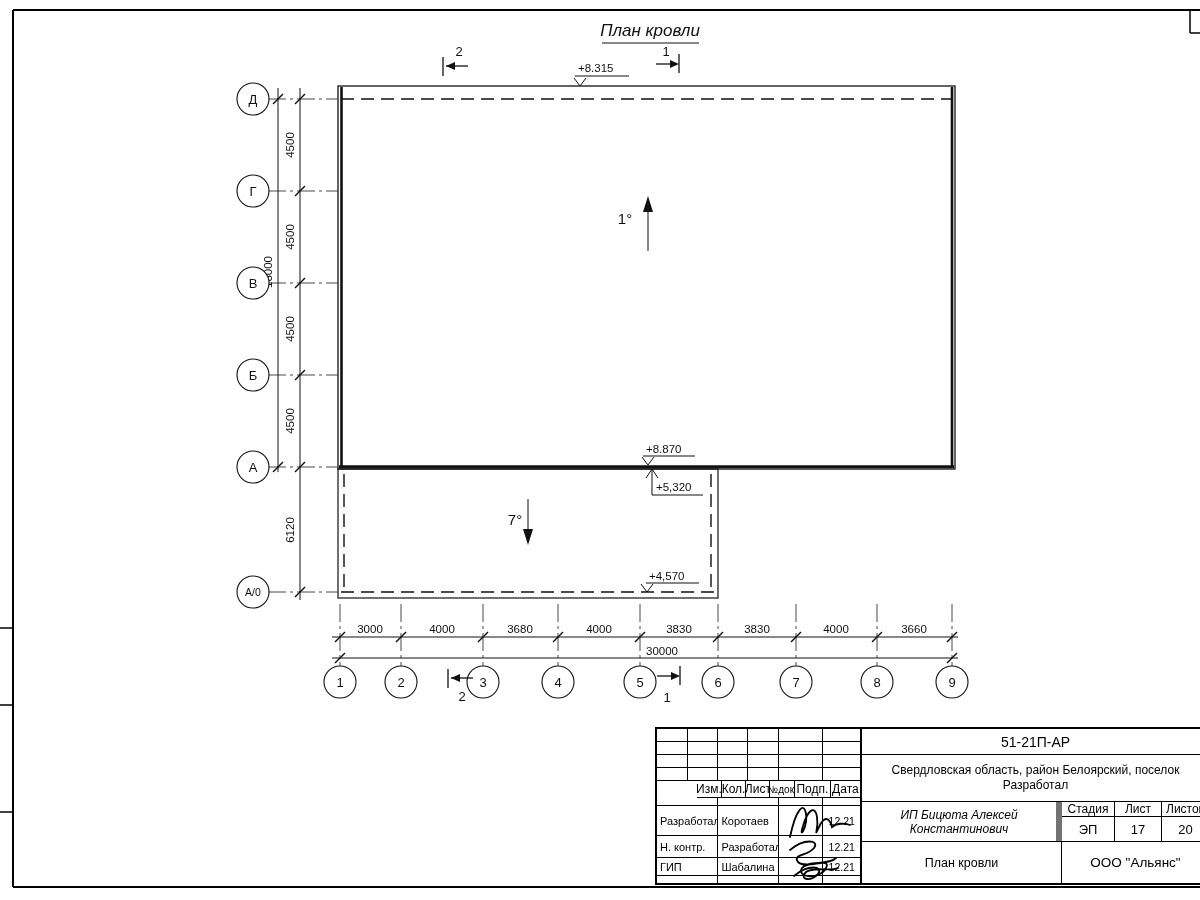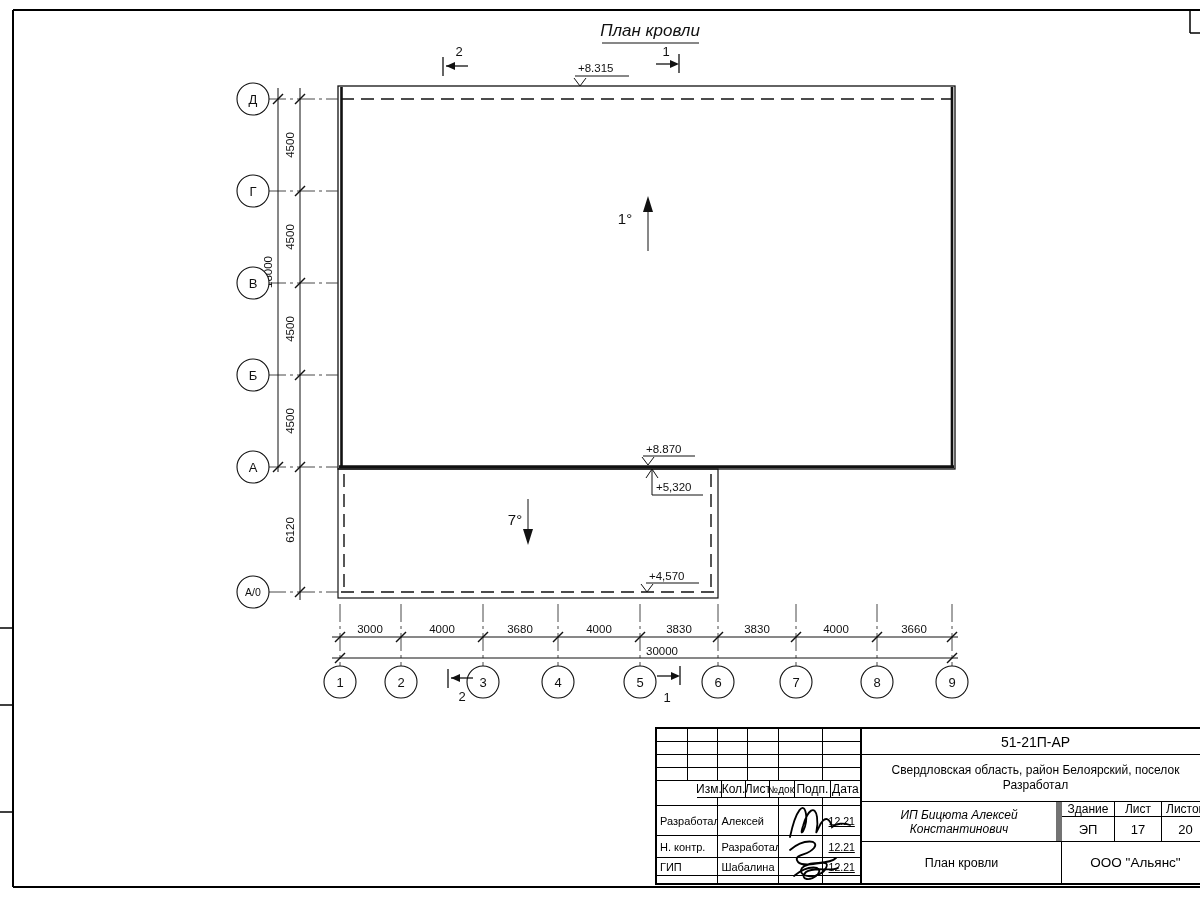--- a/index.html
+++ b/index.html
@@ -34,21 +34,21 @@
   .hdr .nd { font-size:10px; }
   .r-empty { height:13px; }
   .r-hdr { height:17px;margin-left:40px; }
   .r-thin { height:8px; }
   .r-dev { height:30px; }
   .r-nk  { height:22px; }
   .r-gip { height:18px; }
   .r-last { flex:1; }
   .w-role{width:62px}.w-name{width:61px}.w-sig{width:45px}.w-date{width:37px}
   .cell-txt { font-size:11px; }
-  .date-txt { font-size:10.5px;text-decoration:underline; }
+  .date-txt { font-size:10.5px; }
 
   .tb-right { flex:1; display:flex; flex-direction:column; }
   .tr1 { height:26px; border-bottom:1px solid #000; display:flex;
          align-items:center; justify-content:center; font-size:14px; }
   .tr2 { height:47px; border-bottom:1px solid #000; display:flex;
          flex-direction:column; align-items:center; justify-content:center;
          font-size:12px; line-height:1.22; text-align:center; }
   .tr3 { height:40px; border-bottom:1px solid #000; display:flex; }
   .client-cell { width:200px; min-width:200px; border-right:6px solid #737373;
                  display:flex; align-items:center; justify-content:center;
@@ -313,21 +313,21 @@
       <div class="c e6">Дата</div>
     </div>
     <div class="row r-thin">
         <div class="c w-role"></div>
         <div class="c w-name"></div>
         <div class="c w-sig"></div>
         <div class="c w-date"></div>
       </div>
     <div class="row r-dev">
       <div class="c left w-role cell-txt">Разработал</div>
-      <div class="c left w-name cell-txt">Алексей</div>
+      <div class="c left w-name cell-txt">Коротаев</div>
       <div class="c w-sig"></div>
       <div class="c w-date date-txt">12.21</div>
     </div>
     <div class="row r-nk">
       <div class="c left w-role cell-txt">Н. контр.</div>
       <div class="c left w-name cell-txt">Разработал</div>
       <div class="c w-sig"></div>
       <div class="c w-date date-txt">12.21</div>
     </div>
     <div class="row r-gip">
@@ -347,21 +347,21 @@
   <div class="tb-right">
     <div class="tr1">51-21П-АР</div>
     <div class="tr2">
       <div>Свердловская область, район Белоярский, поселок</div>
       <div>Разработал</div>
     </div>
     <div class="tr3">
       <div class="client-cell">ИП Бицюта Алексей Константинович</div>
       <div class="stage-grid">
         <div class="stage-hdr">
-          <div class="c sc1">Здание</div>
+          <div class="c sc1">Стадия</div>
           <div class="c sc2">Лист</div>
           <div class="c sc3">Листов</div>
         </div>
         <div class="stage-val">
           <div class="c sc1">ЭП</div>
           <div class="c sc2">17</div>
           <div class="c sc3">20</div>
         </div>
       </div>
     </div>

